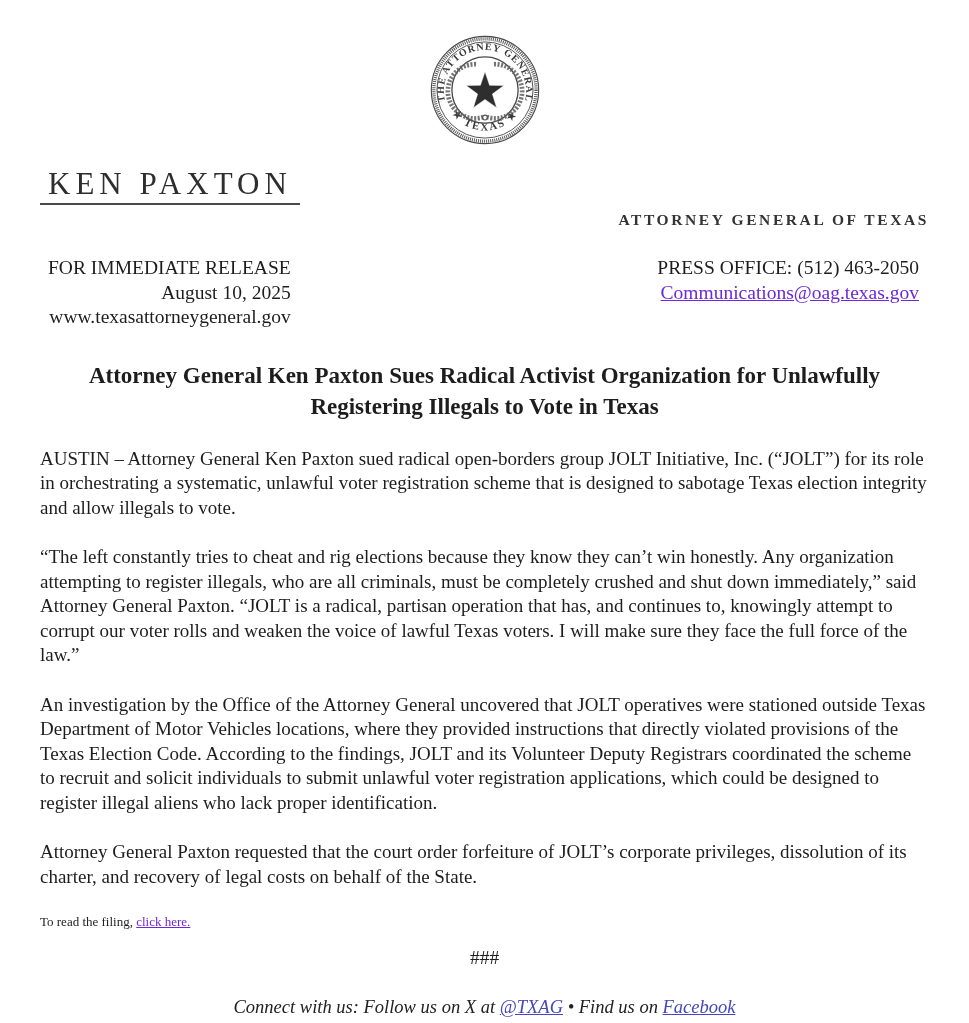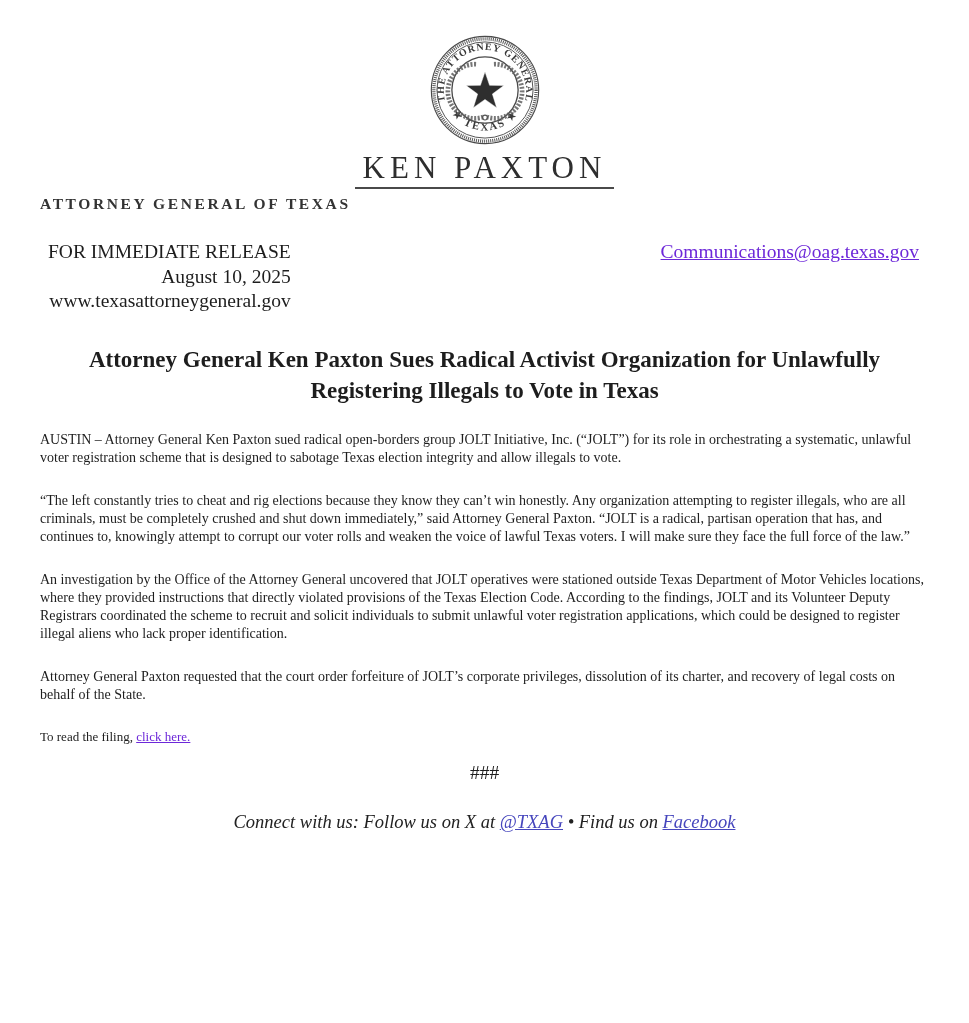--- a/index.html
+++ b/index.html
@@ -9,30 +9,30 @@
     height: 1023px;
     font-family: "Liberation Serif", "DejaVu Serif", serif;
     color: #1d1d1d;
     overflow: hidden;
   }
   .page { width: 969px; padding: 0 40px; }
 
   
   .seal-wrap { text-align: center; padding-top: 34px; }
   .seal { width: 112px; height: 112px; display: inline-block; }
-  .name-wrap { text-align: center; margin-top: 0; }
+  .name-wrap { margin-top: 16px; }
   .ag-name {
     display: inline-block;
     font-size: 31px;
     letter-spacing: 5px;
     color: #2e2e2e;
     border-bottom: 2px solid #4a4a4a;
     padding: 0 8px 1px 8px;
   }
-  .ag-title-wrap { text-align: left; margin-top: 6px; }
+  .ag-title-wrap { text-align: right; margin-top: 6px; }
   .ag-title {
     font-size: 15.5px;
     letter-spacing: 2.6px;
     color: #333333;
     font-weight: bold;
   }
 
   
   .meta-row {
     display: flex;
@@ -51,21 +51,21 @@
     text-align: center;
     font-weight: bold;
     font-size: 23px;
     line-height: 1.35;
     margin: 30px auto 0 auto;
     max-width: 810px;
   }
 
   
   .para {
-    font-size: 14px;
+    font-size: 19px;
     line-height: 1.29;
     margin-top: 25px;
     text-align: left;
   }
   .filing-line { font-size: 13px; margin-top: 25px; }
   .end-mark { text-align: center; font-size: 19.5px; margin-top: 17px; }
 
   
   a.doc-link, span.doc-link {
     color: #6d28d9;
@@ -133,20 +133,21 @@
     <span class="ag-title">ATTORNEY GENERAL OF TEXAS</span>
   </div>
 
   <div class="meta-row">
     <div class="meta-left">
       <span class="meta-line">FOR IMMEDIATE RELEASE</span>
       <span class="meta-line">August 10, 2025</span>
       <span class="meta-line">www.texasattorneygeneral.gov</span>
     </div>
     <div class="meta-right">
+      <span class="meta-line">PRESS OFFICE: (512) 463-2050</span>
       <a class="meta-line doc-link">Communications@oag.texas.gov</a>
     </div>
   </div>
 
   <div class="headline">Attorney General Ken Paxton Sues Radical Activist Organization for Unlawfully Registering Illegals to Vote in Texas</div>
 
   <p class="para">AUSTIN – Attorney General Ken Paxton sued radical open-borders group JOLT Initiative, Inc. (“JOLT”) for its role in orchestrating a systematic, unlawful voter registration scheme that is designed to sabotage Texas election integrity and allow illegals to vote.</p>
   <p class="para">“The left constantly tries to cheat and rig elections because they know they can’t win honestly. Any organization attempting to register illegals, who are all criminals, must be completely crushed and shut down immediately,” said Attorney General Paxton. “JOLT is a radical, partisan operation that has, and continues to, knowingly attempt to corrupt our voter rolls and weaken the voice of lawful Texas voters. I will make sure they face the full force of the law.”</p>
   <p class="para">An investigation by the Office of the Attorney General uncovered that JOLT operatives were stationed outside Texas Department of Motor Vehicles locations, where they provided instructions that directly violated provisions of the Texas Election Code. According to the findings, JOLT and its Volunteer Deputy Registrars coordinated the scheme to recruit and solicit individuals to submit unlawful voter registration applications, which could be designed to register illegal aliens who lack proper identification.</p>
   <p class="para">Attorney General Paxton requested that the court order forfeiture of JOLT’s corporate privileges, dissolution of its charter, and recovery of legal costs on behalf of the State.</p>

